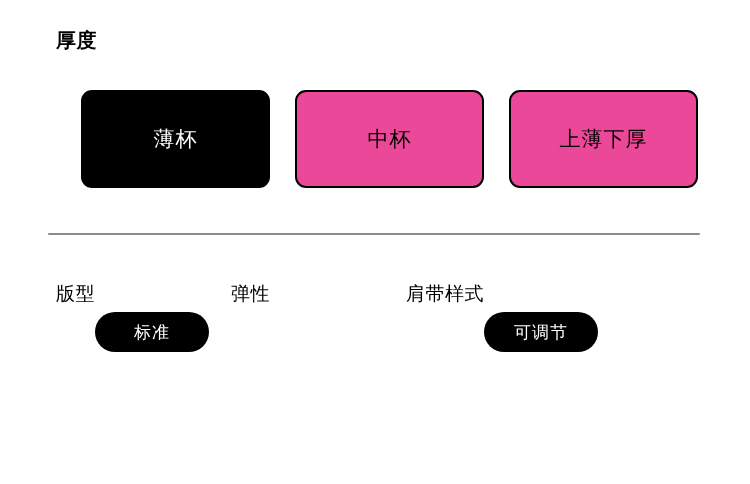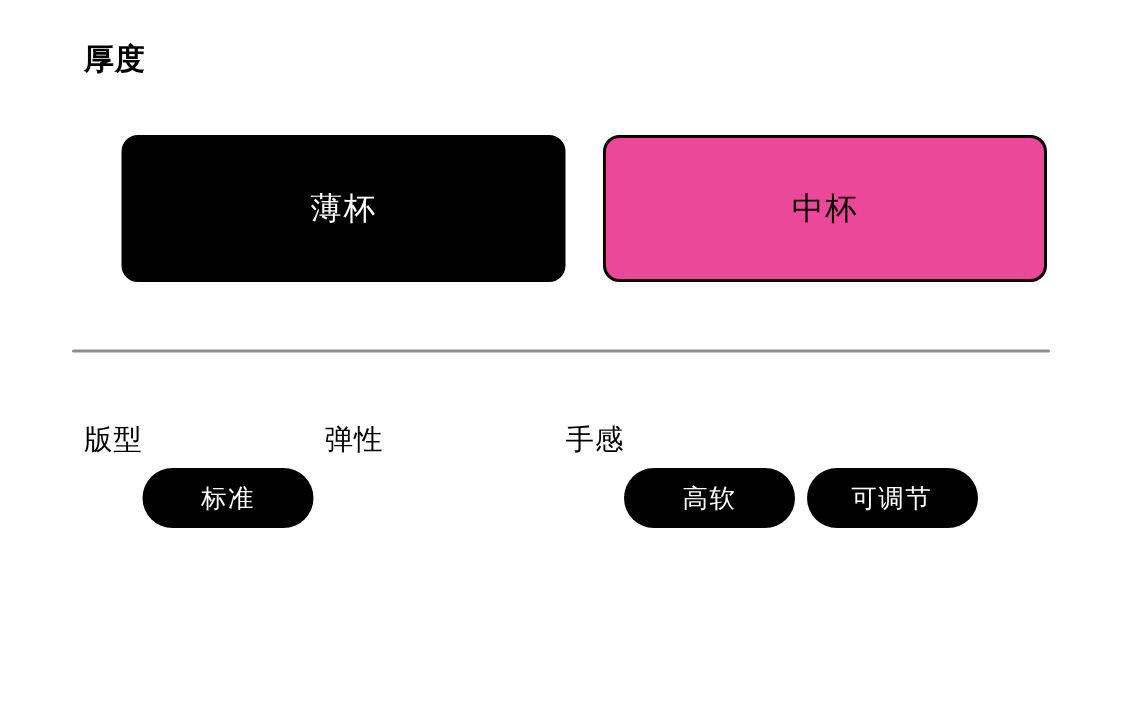--- a/index.html
+++ b/index.html
@@ -126,45 +126,43 @@
 
   <div class="section-title">厚度</div>
 
   <div class="option-row">
     <div class="option-btn selected">
       <span>薄杯</span>
     </div>
     <div class="option-btn">
       <span>中杯</span>
     </div>
+    <div class="option-btn">
+      <span>上薄下厚</span>
+    </div>
   </div>
 
   <div class="divider"></div>
 
   <div class="attr-grid">
 
     <div class="attr-col">
       <div class="attr-label">版型</div>
       <div class="attr-chip">
         <span>标准</span>
       </div>
     </div>
 
     <div class="attr-col">
       <div class="attr-label">弹性</div>
     </div>
 
-    <div class="attr-col">
-      <div class="attr-label">手感</div>
-      <div class="attr-chip">
-        <span>高软</span>
-      </div>
-    </div>
 
     <div class="attr-col">
+      <div class="attr-label">肩带样式</div>
       <div class="attr-chip">
         <span>可调节</span>
       </div>
     </div>
 
   </div>
 
 </div>
 
 </body></html>

